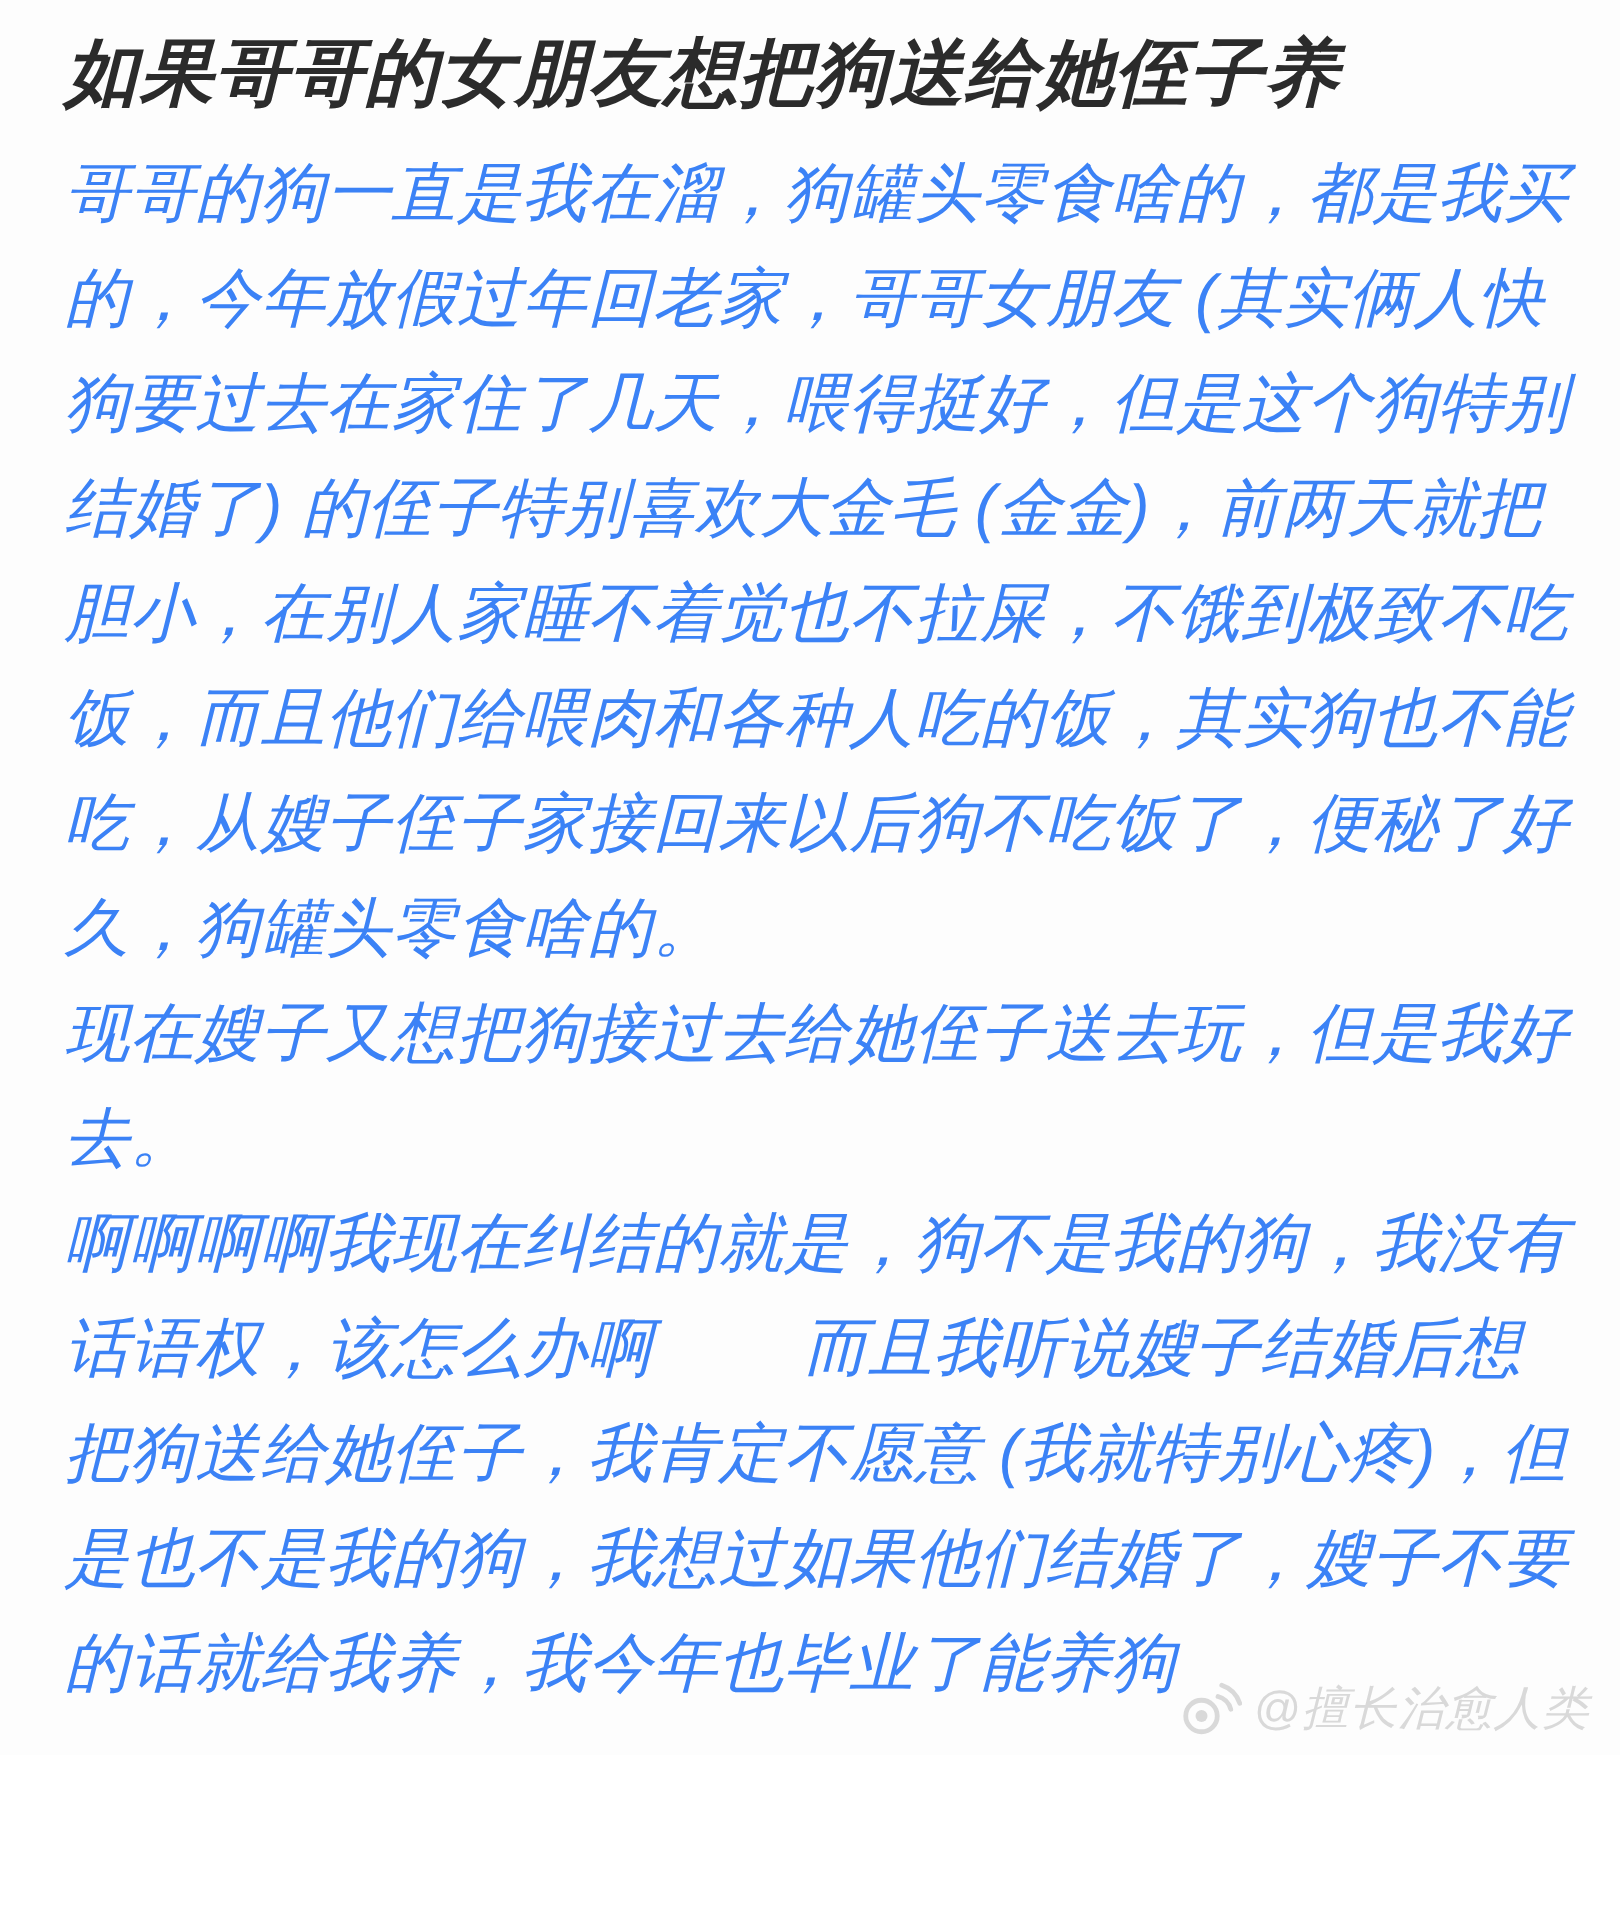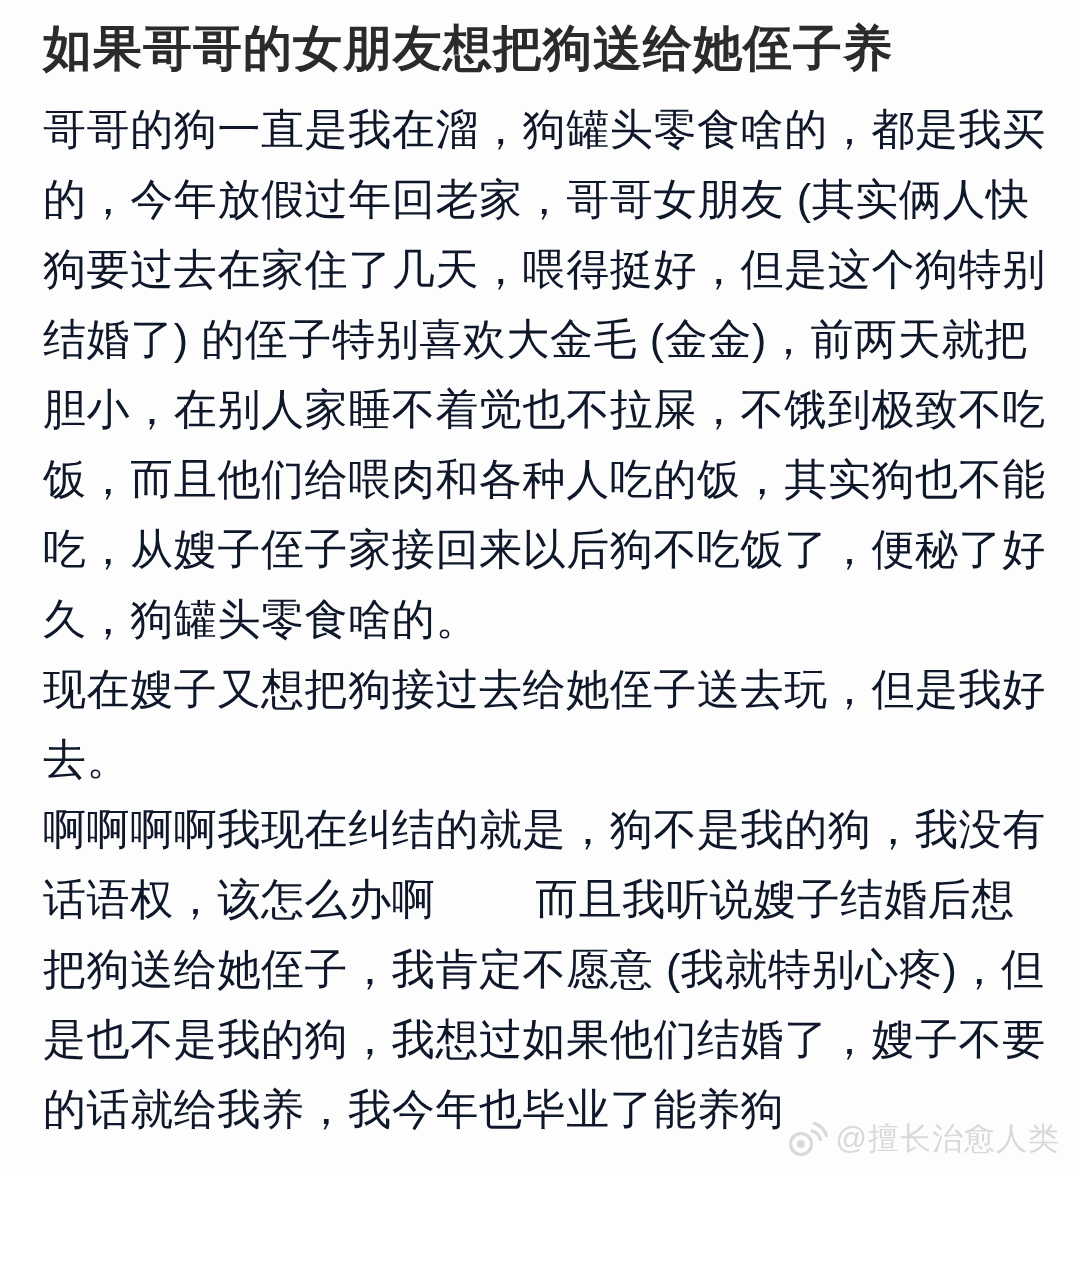--- a/index.html
+++ b/index.html
@@ -4,20 +4,21 @@
 <style>
   * { margin: 0; padding: 0; box-sizing: border-box; }
   html, body { background: #ffffff; }
   .page {
     position: relative;
     width: 1080px;
     height: 1170px;
     background: #fdfdfd;
     overflow: hidden;
     font-family: "Liberation Sans", sans-serif;
+    font-style: italic;
   }
   .post-title {
     position: absolute;
     left: 43px;
     top: 16px;
     font-size: 49px;
     font-weight: bold;
     color: #2b2b2b;
     letter-spacing: 1px;
     white-space: pre;
@@ -25,21 +26,21 @@
   .post-body {
     position: absolute;
     left: 43px;
     top: 94px;
     width: 1010px;
   }
   .body-line {
     font-size: 43px;
     line-height: 70px;
     height: 70px;
-    color: #0f172a;
+    color: #3b82f6;
     letter-spacing: 0.6px;
     white-space: pre;
   }
   .watermark {
     position: absolute;
     right: 20px;
     bottom: 10px;
     display: flex;
     align-items: center;
     gap: 8px;

